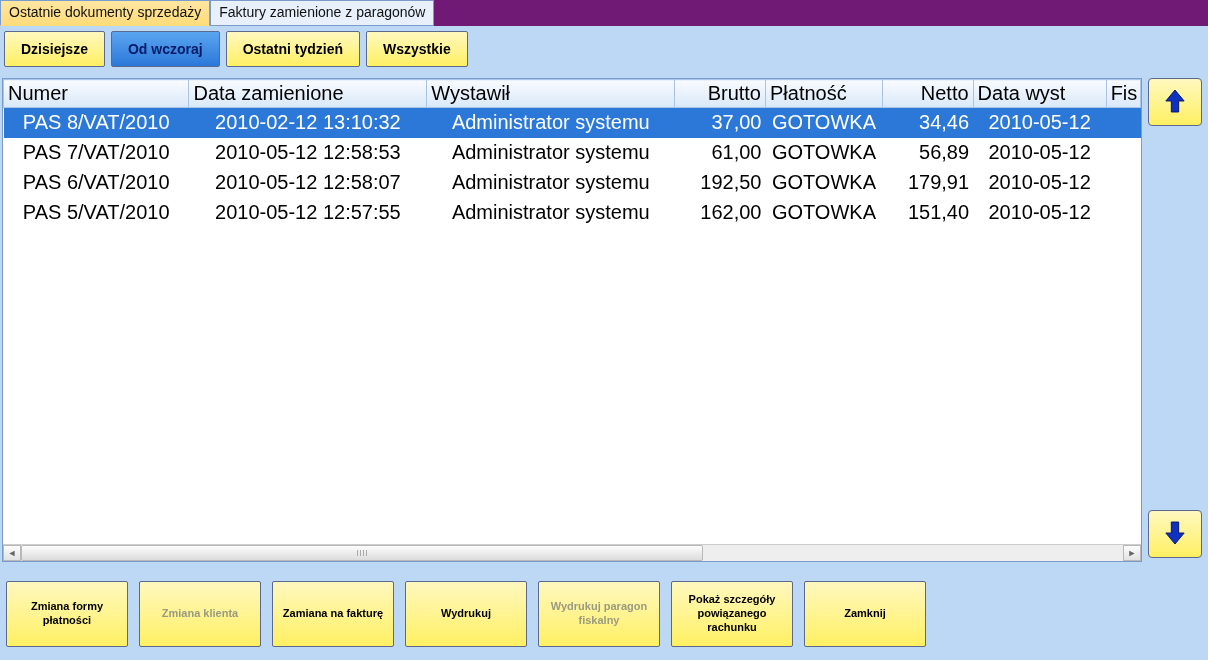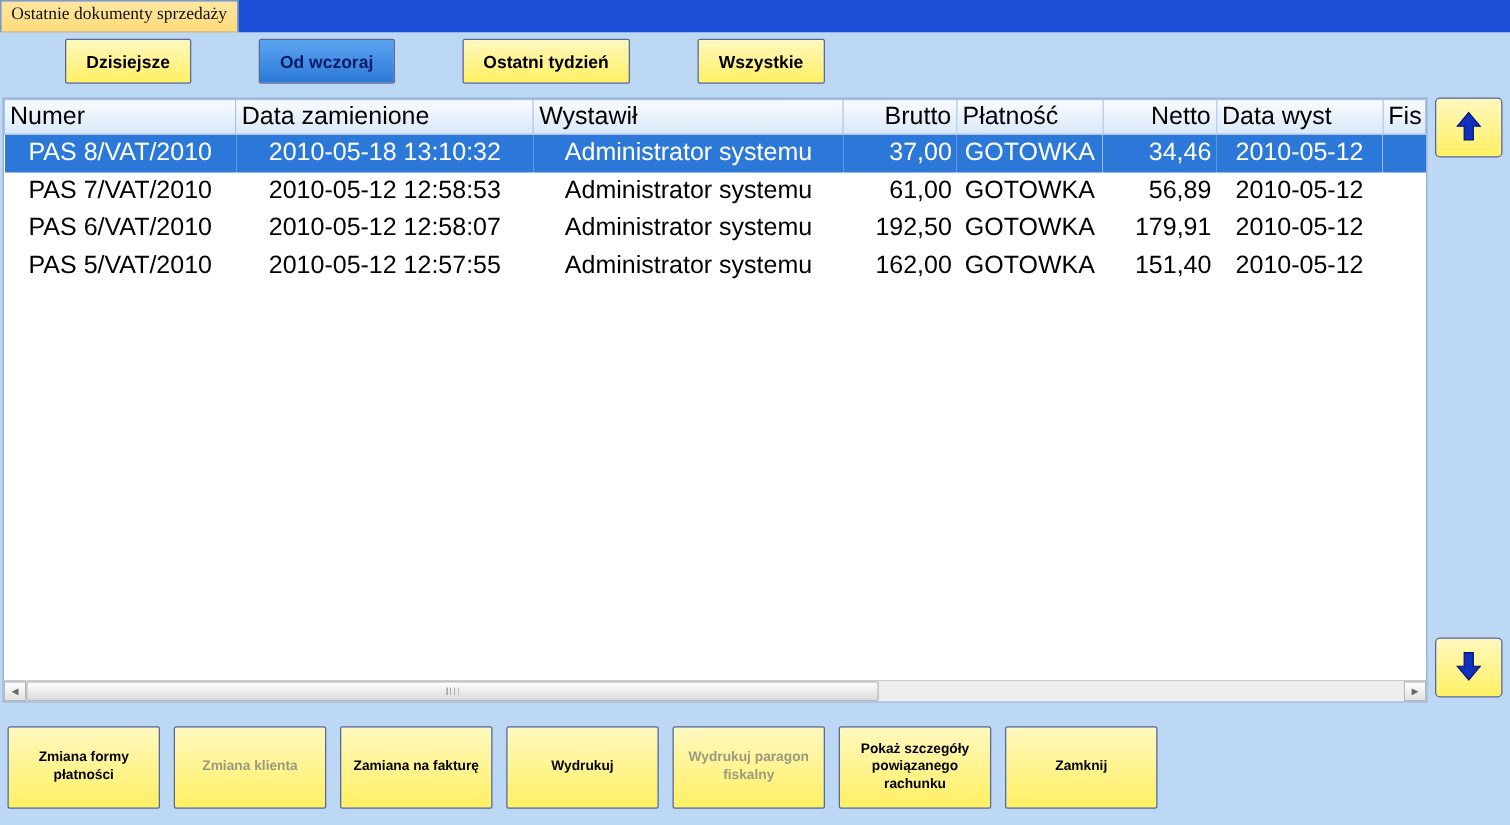--- a/index.html
+++ b/index.html
@@ -15,22 +15,21 @@
 .outer {
   width: 1208px;
   height: 660px;
   position: relative;
   box-sizing: border-box;
 }
 .tabs-bar {
   height: 26px;
   display: flex;
   align-items: stretch;
-  background: #1d4ed8;
-  font-family: Liberation Serif, serif;
+  background: #701a75;
 }
 .tab {
   border: 1px solid #7a9ccc;
   border-bottom: 1px solid #7a9ccc;
   padding: 3px 8px 2px 8px;
   font-size: 14px;
   color: #111;
   cursor: pointer;
 }
 .tab.active {
@@ -51,21 +50,20 @@
 }
 .filter-btn {
   height: 36px;
   padding: 0 16px;
   border: 1px solid #5c688e;
   border-radius: 2px;
   font-weight: bold;
   font-family: Verdana, Arial, sans-serif;
   font-size: 14px;
   cursor: pointer;
-  margin-left: 48px;
 }
 .filter-btn.yellow {
   background: linear-gradient(#fff8bf, #fff063);
   color: #000;
 }
 .filter-btn.blue {
   background: linear-gradient(#5aa5f0, #2c78d9);
   color: #001a66;
 }
 .main-area {
@@ -232,20 +230,21 @@
 .col-netto { width: 90px; }
 .col-dwyst { width: 132px; }
 .col-fis   { width: 34px; }
 </style>
 </head>
 <body>
 <div class="outer">
 
   <div class="tabs-bar">
     <div class="tab active">Ostatnie dokumenty sprzedaży</div>
+    <div class="tab inactive">Faktury zamienione z paragonów</div>
   </div>
 
   <div class="filter-bar">
     <button class="filter-btn yellow">Dzisiejsze</button>
     <button class="filter-btn blue">Od wczoraj</button>
     <button class="filter-btn yellow">Ostatni tydzień</button>
     <button class="filter-btn yellow">Wszystkie</button>
   </div>
 
   <div class="main-area">
@@ -270,21 +269,21 @@
               <th class="num">Brutto</th>
               <th>Płatność</th>
               <th class="num">Netto</th>
               <th>Data wyst</th>
               <th>Fis</th>
             </tr>
           </thead>
           <tbody id="tbody">
               <tr class="selected">
                 <td>PAS 8/VAT/2010</td>
-                <td>2010-05-18 13:10:32</td>
+                <td>2010-02-12 13:10:32</td>
                 <td>Administrator systemu</td>
                 <td class="num">37,00</td>
                 <td>GOTOWKA</td>
                 <td class="num">34,46</td>
                 <td>2010-05-12</td>
                 <td></td>
               </tr>
               <tr>
                 <td>PAS 7/VAT/2010</td>
                 <td>2010-05-12 12:58:53</td>

